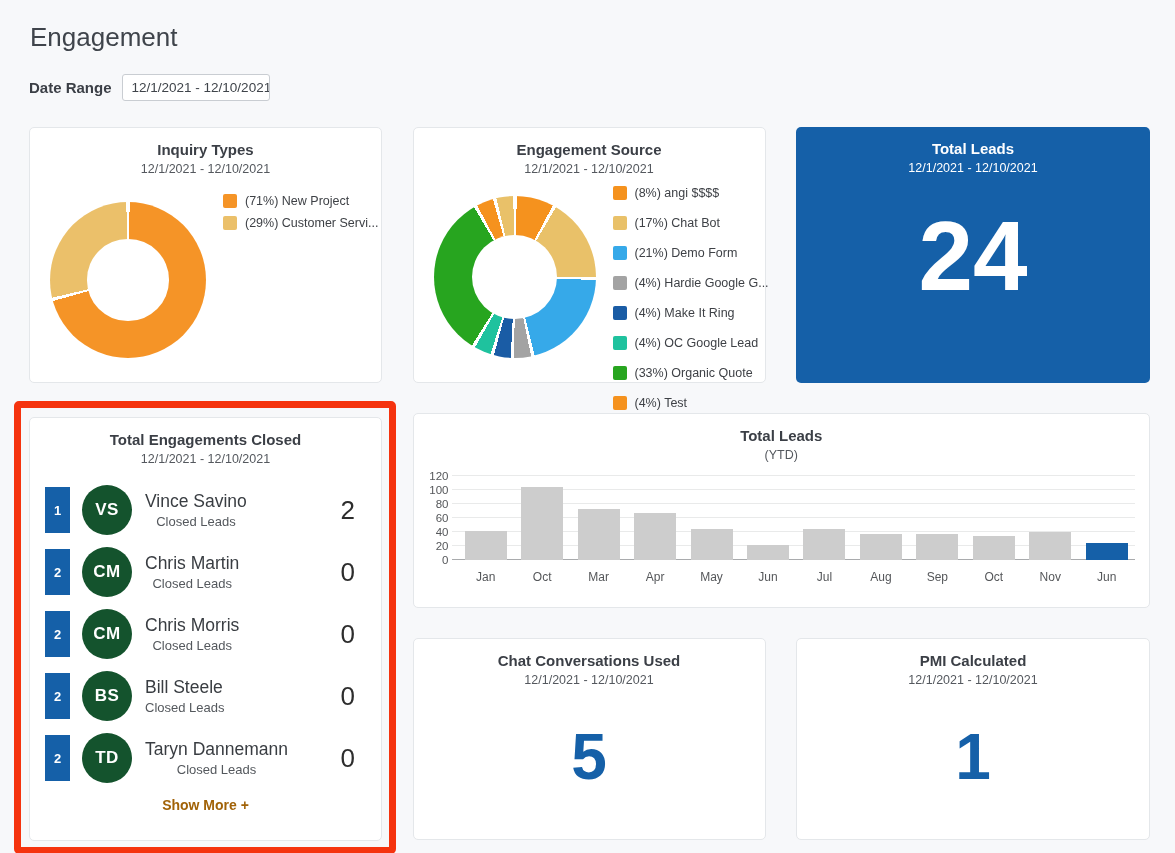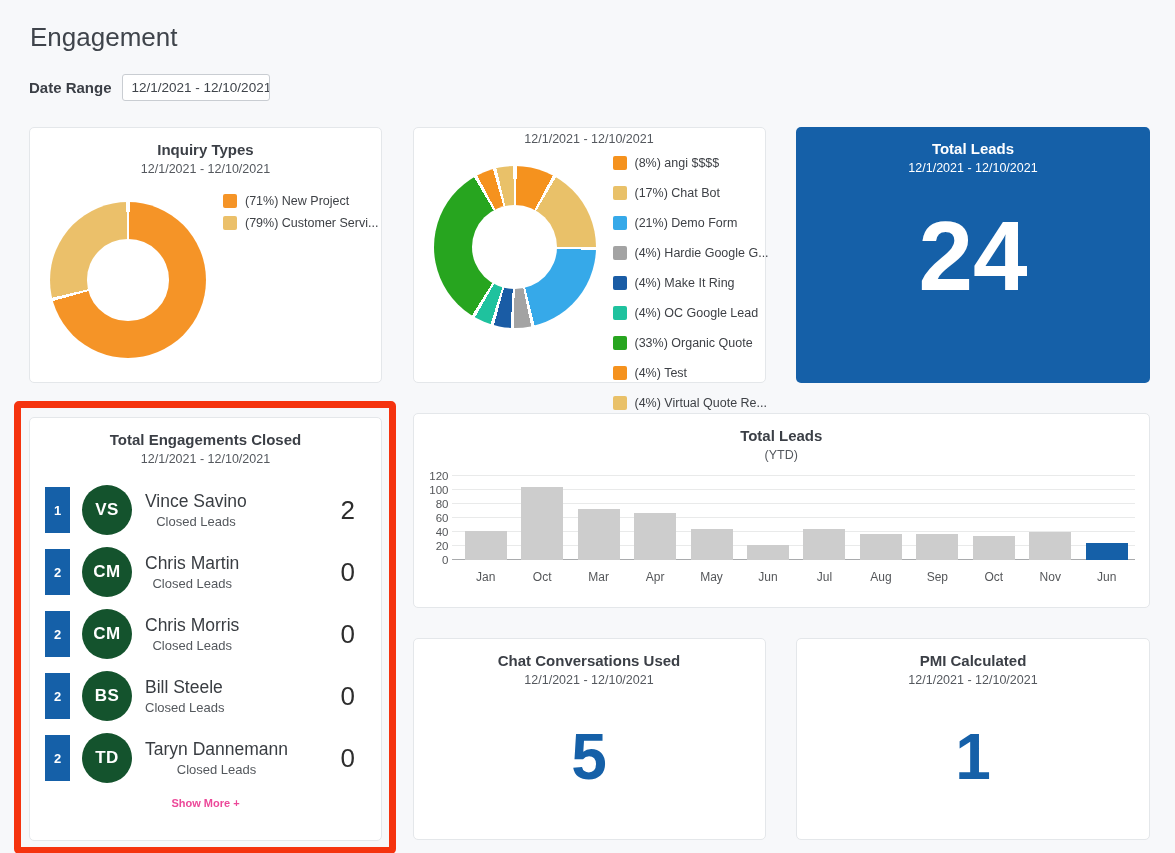--- a/index.html
+++ b/index.html
@@ -82,21 +82,21 @@
     background:#14532d; color:#fff; font-size:17px; font-weight:600;
     display:flex; align-items:center; justify-content:center;
     margin-left:12px; letter-spacing:0.5px;
   }
   .leader-text { margin-left:13px; }
   .leader-name { font-size:17.5px; color:#393d42; line-height:1.15; }
   .leader-metric { font-size:13px; color:#54585d; margin-top:2px;text-align:center; }
   .leader-value { margin-left:auto; font-size:26px; color:#2d2d2d; }
   .show-more {
     display:block; text-align:center; margin-top:13px;
-    font-size:11px; font-weight:600; color:#ec4899; text-decoration:none;
+    font-size:14px; font-weight:600; color:#a16207; text-decoration:none;
   }
 
   
   .barchart-cell { grid-column:2 / 4; grid-row:2; }
   .bar-plot {
     position:relative; height:84px;
     margin:14px 14px 0 44px;
   }
   .gridline { position:absolute; left:-6px; right:0; height:1px; background:#e9eaea; }
   .gridline.baseline { background:#a9abad; }
@@ -127,27 +127,28 @@
     <div class="card-sub">12/1/2021 - 12/10/2021</div>
     <div class="donut-row">
       <div class="donut small" style="background: conic-gradient(rgb(255, 255, 255) 0%, rgb(255, 255, 255) 0.35%, rgb(245, 148, 39) 0.35%, rgb(245, 148, 39) 70.65%, rgb(255, 255, 255) 70.65%, rgb(255, 255, 255) 71%, rgb(255, 255, 255) 71%, rgb(255, 255, 255) 71.35%, rgb(235, 192, 106) 71.35%, rgb(235, 192, 106) 99.65%, rgb(255, 255, 255) 99.65%, rgb(255, 255, 255) 100%);"></div>
       <div class="legend l-inquiry">
           <div class="legend-item">
             <span class="swatch" style="background: rgb(245, 148, 39);"></span>
             <span class="legend-label">(71%) New Project</span>
           </div>
           <div class="legend-item">
             <span class="swatch" style="background: rgb(235, 192, 106);"></span>
-            <span class="legend-label">(79%) Customer Servi...</span>
+            <span class="legend-label">(29%) Customer Servi...</span>
           </div>
         </div>
     </div>
   </div>
 
   <div class="card">
+    <div class="card-title">Engagement Source</div>
     <div class="card-sub">12/1/2021 - 12/10/2021</div>
     <div class="donut-row" style="padding-top:18px;">
       <div class="donut large" style="background: conic-gradient(rgb(255, 255, 255) 0%, rgb(255, 255, 255) 0.35%, rgb(245, 146, 30) 0.35%, rgb(245, 146, 30) 7.73081%, rgb(255, 255, 255) 7.73081%, rgb(255, 255, 255) 8.08081%, rgb(255, 255, 255) 8.08081%, rgb(255, 255, 255) 8.43081%, rgb(233, 193, 105) 8.43081%, rgb(233, 193, 105) 24.9025%, rgb(255, 255, 255) 24.9025%, rgb(255, 255, 255) 25.2525%, rgb(255, 255, 255) 25.2525%, rgb(255, 255, 255) 25.6025%, rgb(54, 169, 233) 25.6025%, rgb(54, 169, 233) 46.1146%, rgb(255, 255, 255) 46.1146%, rgb(255, 255, 255) 46.4646%, rgb(255, 255, 255) 46.4646%, rgb(255, 255, 255) 46.8146%, rgb(163, 163, 163) 46.8146%, rgb(163, 163, 163) 50.1551%, rgb(255, 255, 255) 50.1551%, rgb(255, 255, 255) 50.5051%, rgb(255, 255, 255) 50.5051%, rgb(255, 255, 255) 50.8551%, rgb(26, 92, 165) 50.8551%, rgb(26, 92, 165) 54.1955%, rgb(255, 255, 255) 54.1955%, rgb(255, 255, 255) 54.5455%, rgb(255, 255, 255) 54.5455%, rgb(255, 255, 255) 54.8955%, rgb(31, 194, 158) 54.8955%, rgb(31, 194, 158) 58.2359%, rgb(255, 255, 255) 58.2359%, rgb(255, 255, 255) 58.5859%, rgb(255, 255, 255) 58.5859%, rgb(255, 255, 255) 58.9359%, rgb(39, 165, 31) 58.9359%, rgb(39, 165, 31) 91.5692%, rgb(255, 255, 255) 91.5692%, rgb(255, 255, 255) 91.9192%, rgb(255, 255, 255) 91.9192%, rgb(255, 255, 255) 92.2692%, rgb(245, 146, 30) 92.2692%, rgb(245, 146, 30) 95.6096%, rgb(255, 255, 255) 95.6096%, rgb(255, 255, 255) 95.9596%, rgb(255, 255, 255) 95.9596%, rgb(255, 255, 255) 96.3096%, rgb(233, 193, 105) 96.3096%, rgb(233, 193, 105) 99.65%, rgb(255, 255, 255) 99.65%, rgb(255, 255, 255) 100%);"></div>
       <div class="legend l-engagement">
           <div class="legend-item">
             <span class="swatch" style="background: rgb(245, 146, 30);"></span>
             <span class="legend-label">(8%) angi $$$$</span>
           </div>
           <div class="legend-item">
             <span class="swatch" style="background: rgb(233, 193, 105);"></span>

